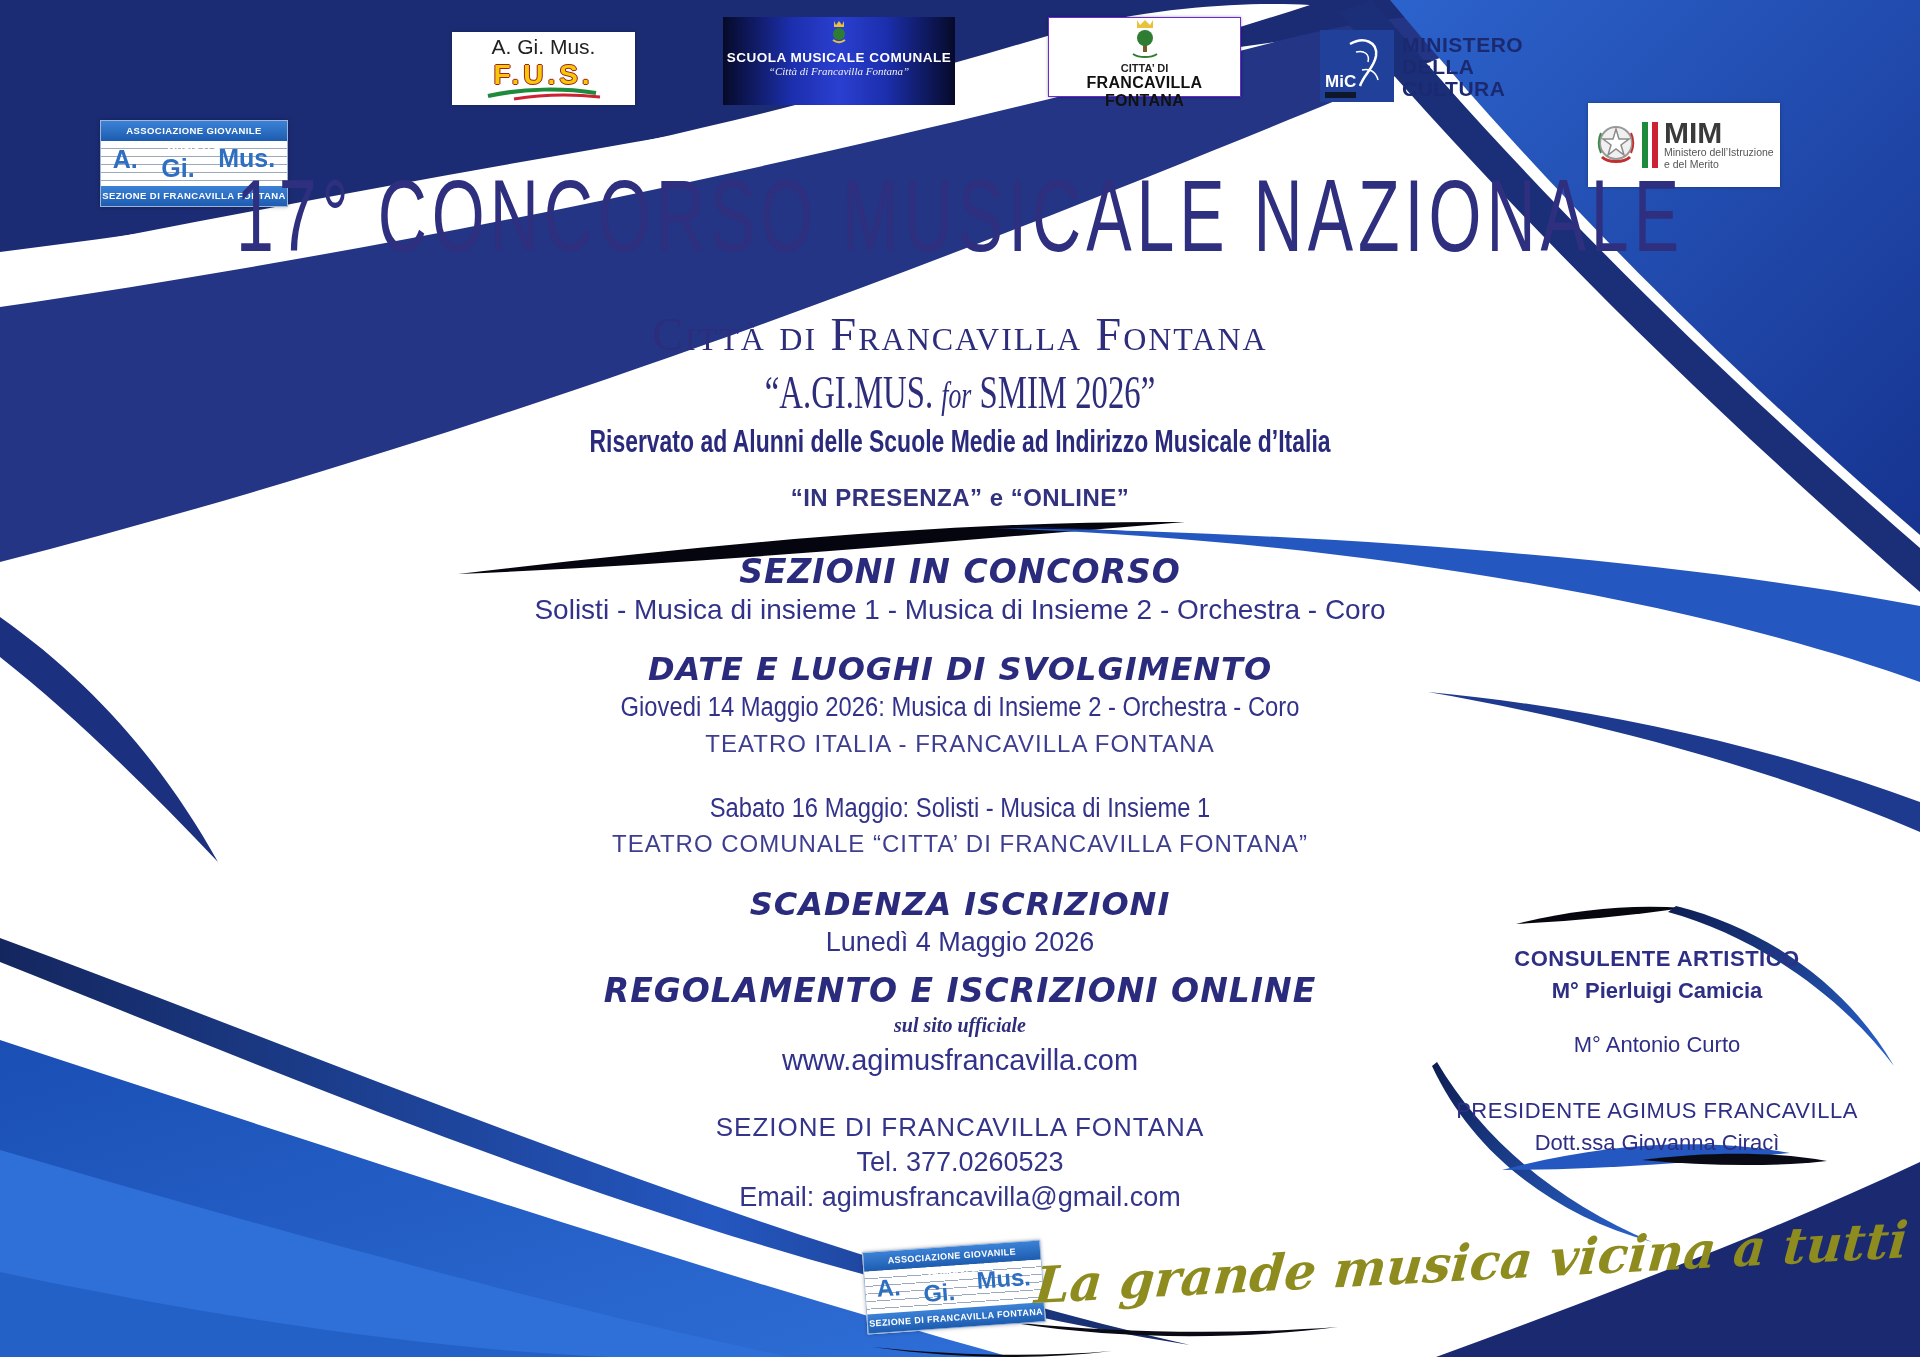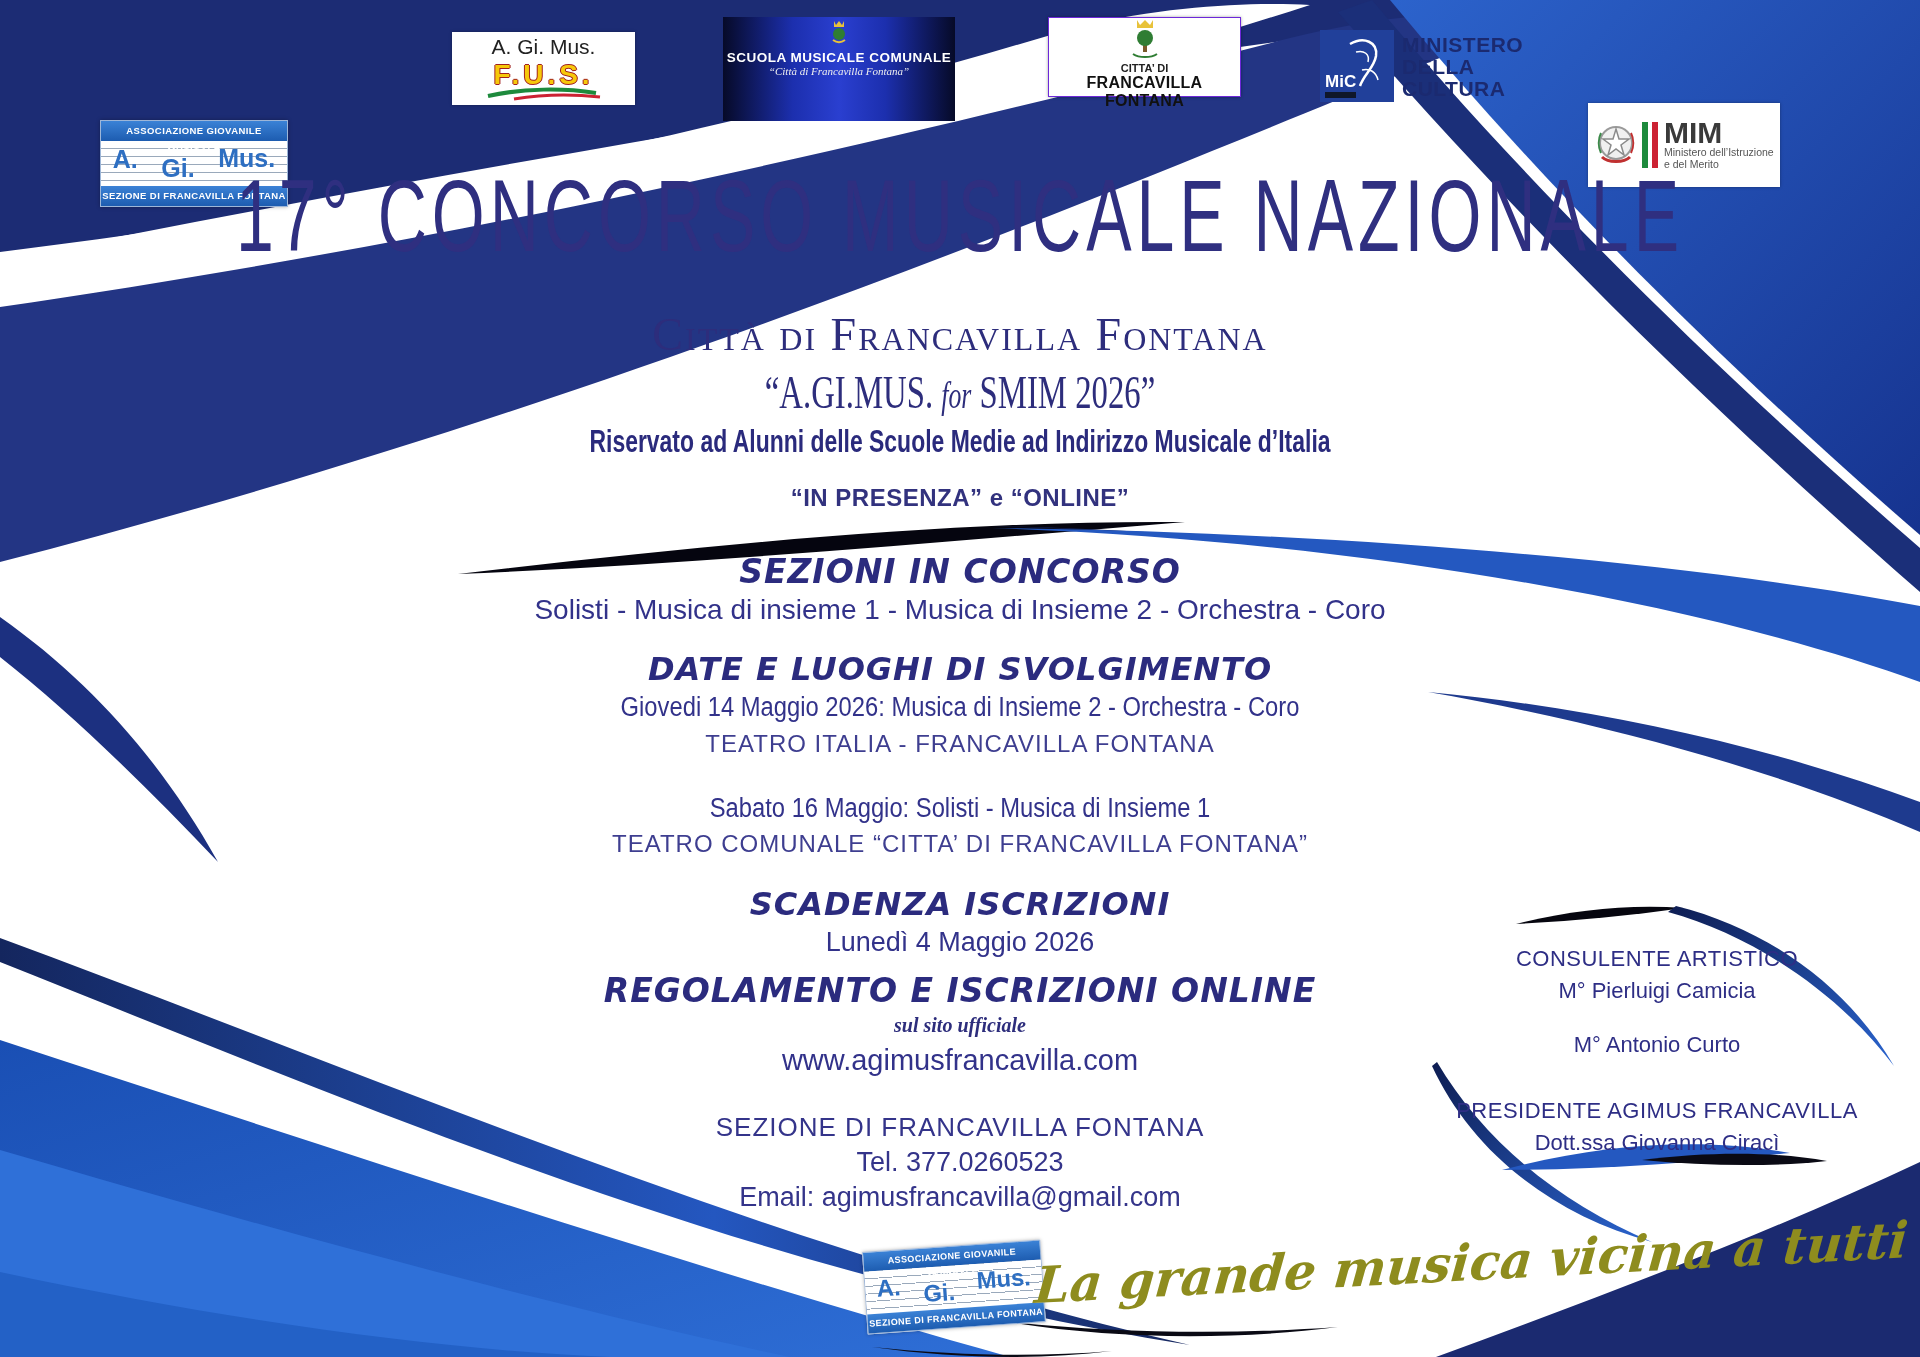--- a/index.html
+++ b/index.html
@@ -37,31 +37,31 @@
              font-size:20px;color:#2d2d7c;}
   .line-www{top:1044px;font-size:29px;color:#32328a;}
   .line-c1{top:1112px;font-size:26px;letter-spacing:1px;color:#34348a;}
   .line-c2{top:1147px;font-size:27px;color:#34348a;}
   .line-c3{top:1182px;font-size:27px;color:#34348a;}
 
   
   .official{left:1437px;width:440px;text-align:center;color:#2e2e85;}
   .official .role{font-size:22px;letter-spacing:0.5px;}
   .official .name{font-size:22px;margin-top:6px;}
-  .o1{top:946px;} .o2{top:1026px;} .o3{top:1098px;}
+  .o1{top:946px;font-weight:bold;} .o2{top:1026px;} .o3{top:1098px;}
 
   
   .logo-box{background:#fff;box-shadow:0 0 3px rgba(0,0,0,.35);}
   .fus{left:452px;top:32px;width:183px;height:73px;text-align:center;}
   .fus .org{font-size:21px;color:#222;margin-top:3px;}
   .fus .acr{font-size:28px;font-weight:bold;color:#f6c80a;letter-spacing:4px;
             text-shadow:-1px 0 #a02020,1px 0 #a02020,0 -1px #a02020,0 1px #a02020;}
   .fus svg{display:block;margin:-4px auto 0;}
 
-  .scuola{left:723px;top:17px;width:232px;height:104px;text-align:center;
+  .scuola{left:723px;top:17px;width:232px;height:88px;text-align:center;
           background:linear-gradient(90deg,#060a28 0%,#1c2fae 30%,#2a3fd0 50%,#1c2fae 70%,#060a28 100%);}
   .scuola .crest{margin-top:2px;}
   .scuola .t{font-size:13.5px;font-weight:bold;color:#fff;letter-spacing:0.5px;margin-top:1px;}
   .scuola .s{font-family:"Liberation Serif",serif;font-style:italic;font-size:11px;color:#efefef;}
 
   .citta{left:1048px;top:17px;width:191px;height:78px;border:1px solid #6d28d9;text-align:center;}
   .citta .l1{font-size:11px;font-weight:bold;color:#222;margin-top:-2px;}
   .citta .l2{font-size:16px;font-weight:bold;color:#111;letter-spacing:0.3px;}
 
   .mic{left:1320px;top:30px;width:74px;height:72px;background:#21409a;position:absolute;z-index:2;}

